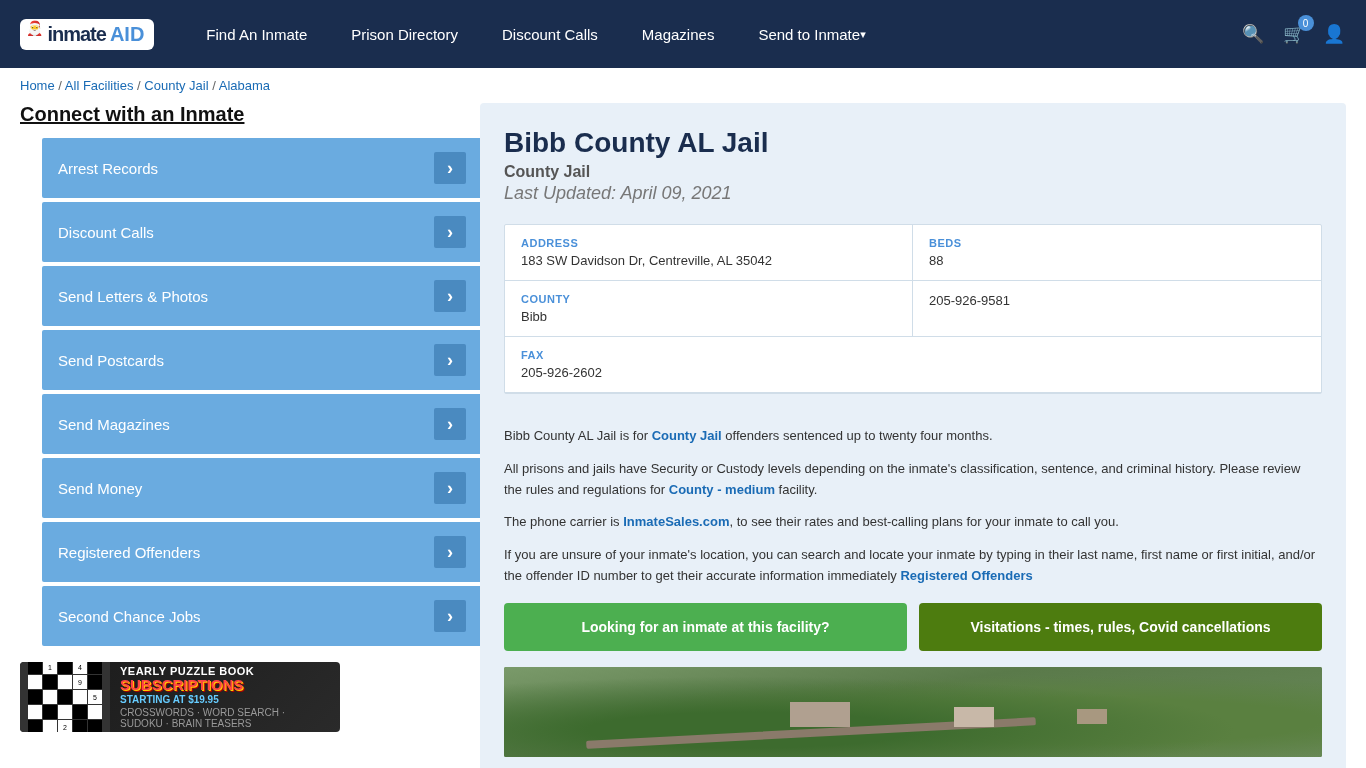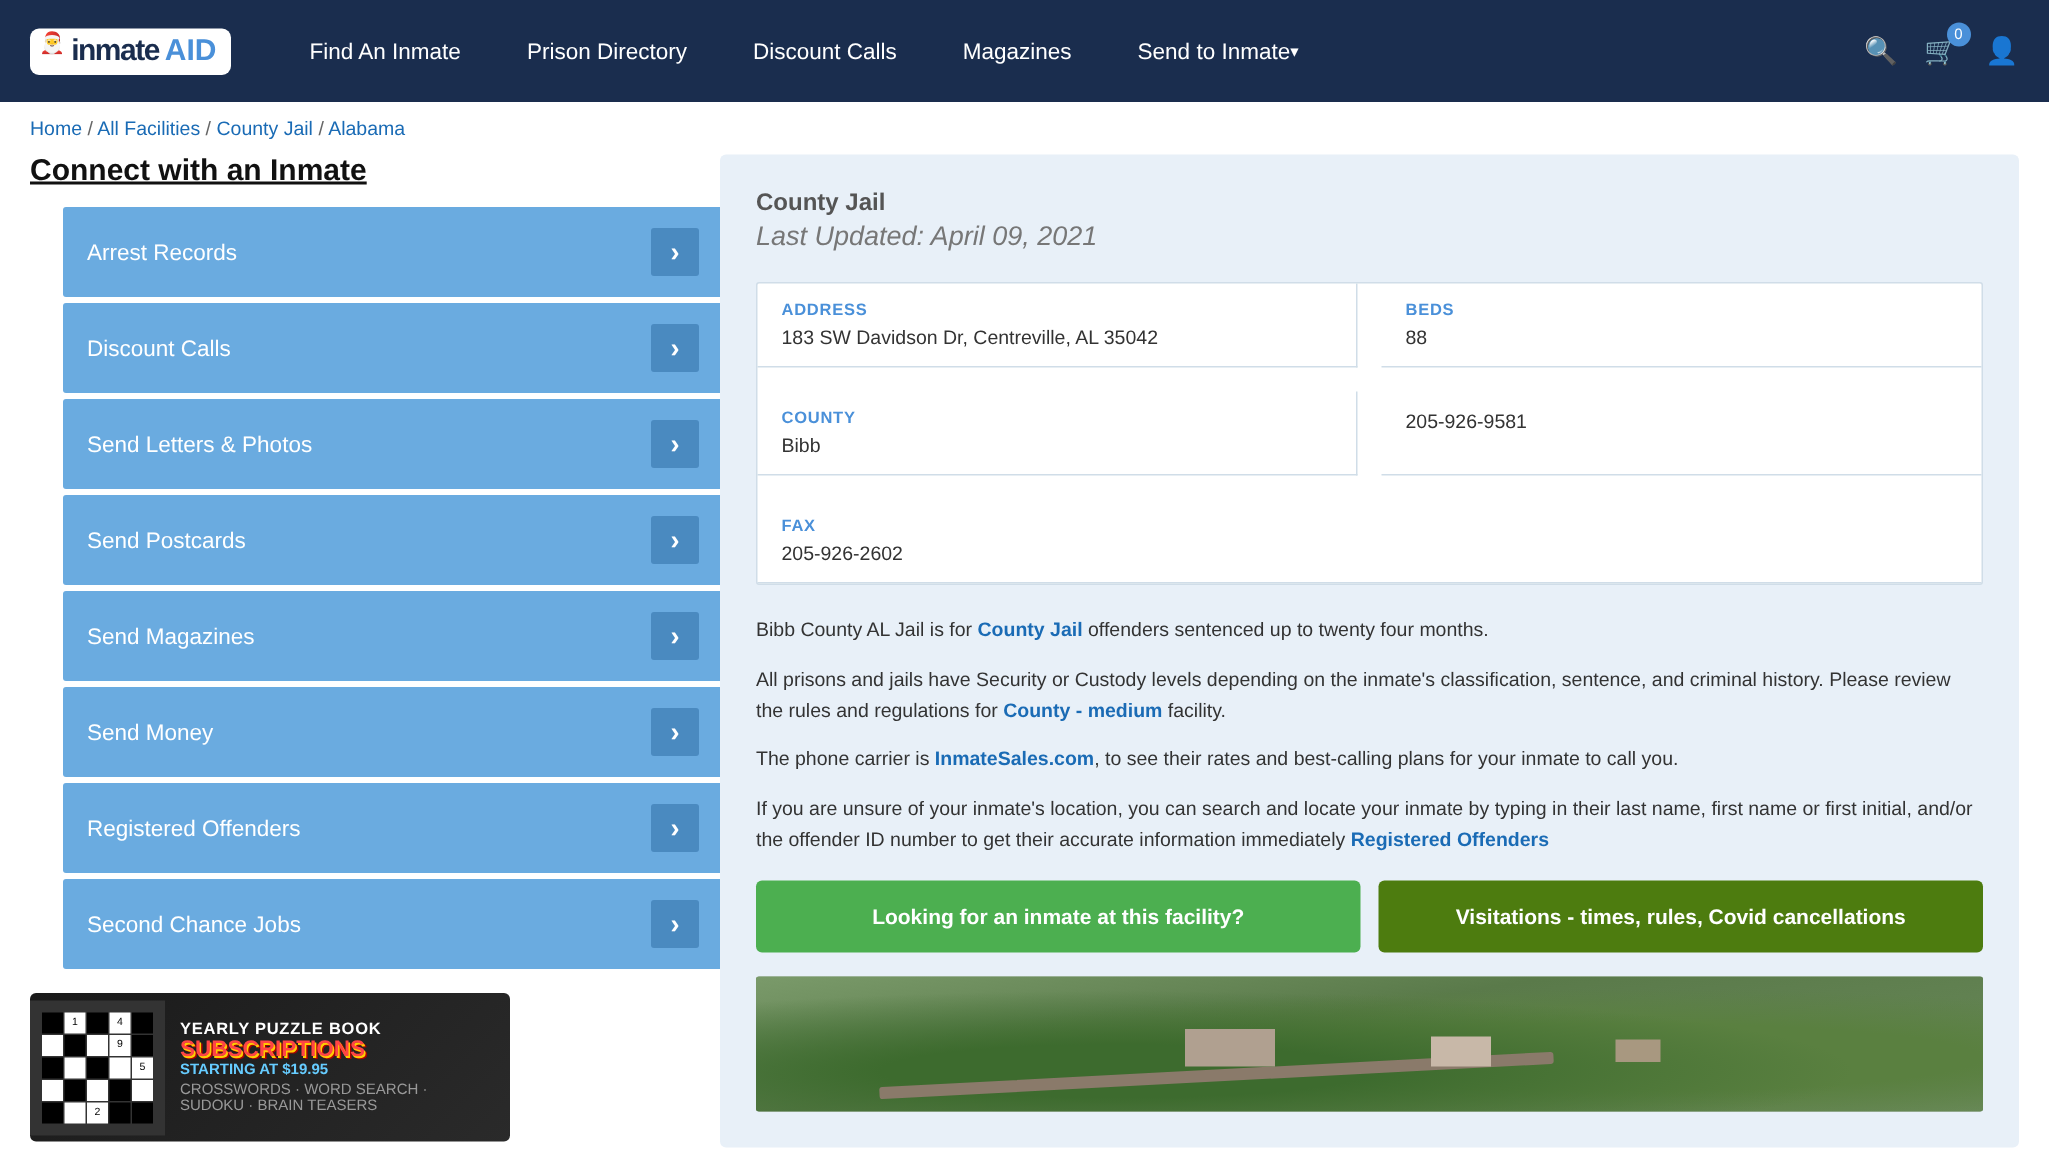--- a/index.html
+++ b/index.html
@@ -150,21 +150,21 @@
       display: flex;
       align-items: center;
       justify-content: center;
       font-size: 18px;
       font-weight: bold;
     }
 
     .puzzle-ad {
       margin-top: 16px;
       width: 320px;
-      height: 99px;
+      height: 70px;
       background: linear-gradient(135deg, #1a1a1a 0%, #2a2a2a 100%);
       border-radius: 4px;
       display: flex;
       align-items: center;
       overflow: hidden;
       position: relative;
     }
     .puzzle-ad-left {
       width: 90px;
       height: 90px;
@@ -246,25 +246,25 @@
     }
     .facility-updated {
       font-size: 18px;
       color: #777;
       font-style: italic;
       margin-bottom: 20px;
     }
     .info-grid {
       display: grid;
       grid-template-columns: 1fr 1fr;
-      gap: 16px;
+      gap: 0;
       background: #fff;
       border: 1px solid #d0dde8;
       border-radius: 2px;
-      margin-bottom: 20px;
+      margin-bottom: 32px;
     }
     .info-cell {
       padding: 12px 16px;
       border-bottom: 1px solid #d0dde8;
     }
     .info-cell:nth-child(odd) { border-right: 1px solid #d0dde8; }
     .info-label {
       font-size: 11px;
       font-weight: bold;
       color: #4a90d9;
@@ -465,20 +465,21 @@
         <div class="puzzle-ad-title">YEARLY PUZZLE BOOK</div>
         <div class="puzzle-ad-main">SUBSCRIPTIONS</div>
         <div class="puzzle-ad-sub">STARTING AT $19.95</div>
         <div class="puzzle-ad-price">CROSSWORDS · WORD SEARCH · SUDOKU · BRAIN TEASERS</div>
       </div>
     </div>
   </aside>
 
   <main class="content-area">
     <div class="facility-card">
+      <h1 class="facility-name">Bibb County AL Jail</h1>
       <div class="facility-type">County Jail</div>
       <div class="facility-updated">Last Updated: April 09, 2021</div>
 
       <div class="info-grid">
         <div class="info-cell">
           <div class="info-label">ADDRESS</div>
           <div class="info-value">183 SW Davidson Dr, Centreville, AL 35042</div>
         </div>
         <div class="info-cell">
           <div class="info-label">BEDS</div>

